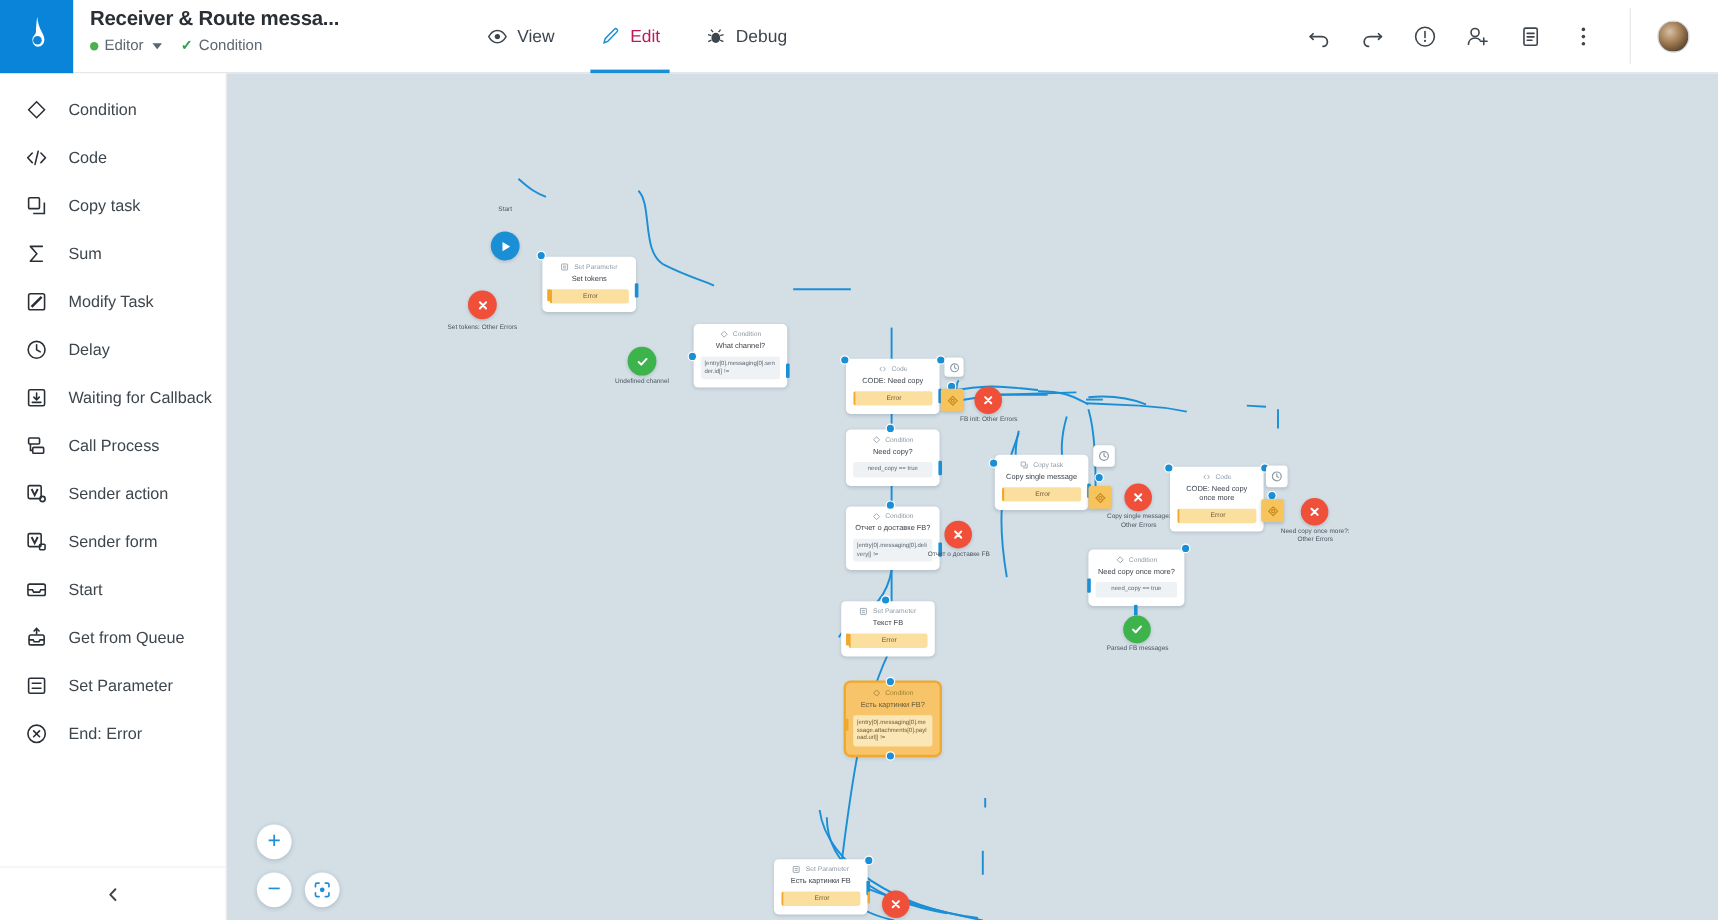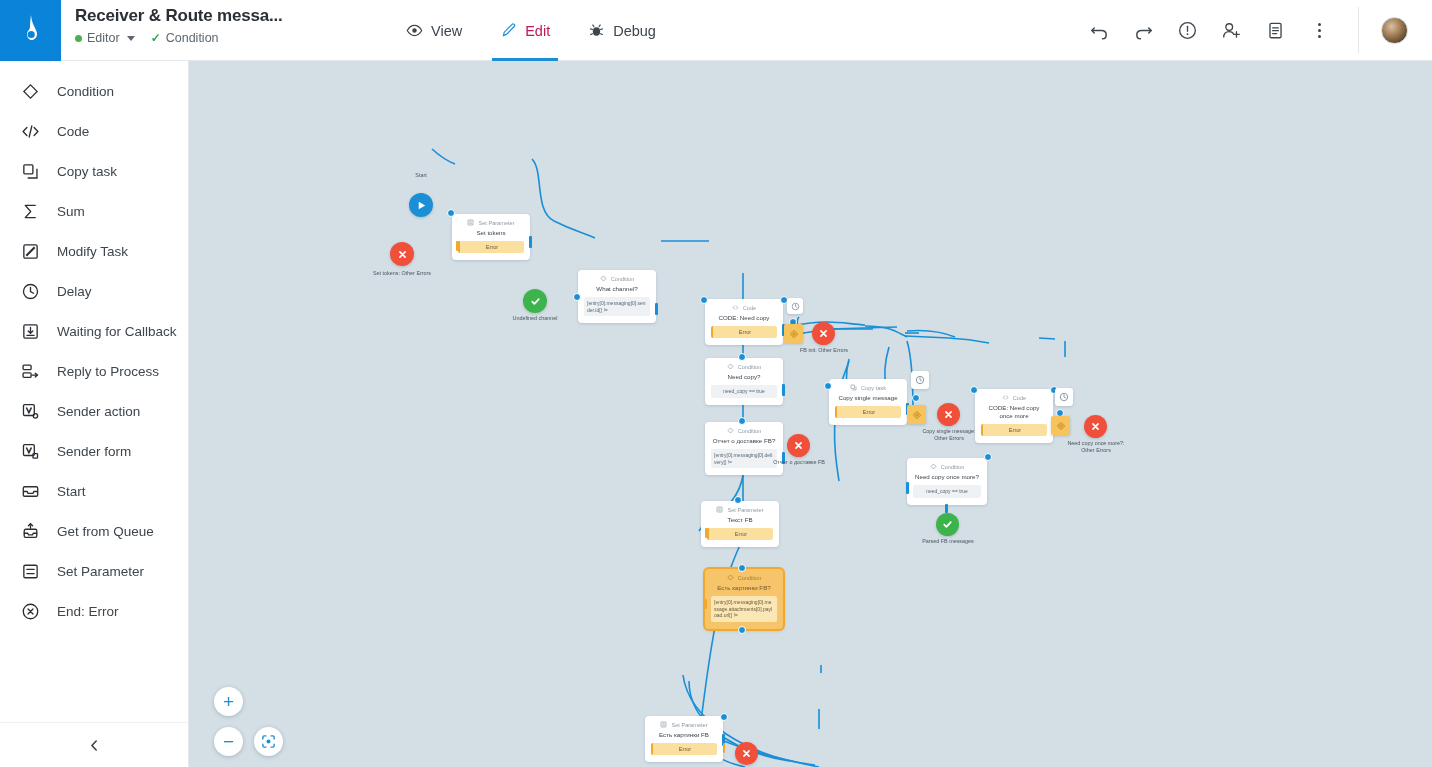--- a/index.html
+++ b/index.html
@@ -325,31 +325,31 @@
         <span class="pal-icon">
           <svg width="19" height="19" viewBox="0 0 20 20" fill="none" stroke="#2a2f35" stroke-width="1.4" stroke-linecap="round">
             <rect x="3" y="3" width="14" height="14" rx="1.4"></rect>
             <path d="M10 5.8 L10 11.6 M7.6 9.4 L10 11.9 L12.4 9.4"></path>
             <path d="M6.2 14 L13.8 14"></path>
           </svg>
         </span>
         <span class="pal-label">Waiting for Callback</span>
       </div>
 
-
       <div class="pal-item">
         <span class="pal-icon">
           <svg width="19" height="19" viewBox="0 0 20 20" fill="none" stroke="#2a2f35" stroke-width="1.4">
-            <rect x="2.2" y="3.2" width="8.4" height="4.8" rx="1"></rect>
-            <rect x="2.2" y="11.4" width="8.4" height="4.8" rx="1"></rect>
-            <path d="M11.6 13.8 L17.2 13.8 M15 11.8 L17.4 13.8 L15 15.8" stroke-linecap="round"></path>
-          </svg>
-        </span>
-        <span class="pal-label">Reply to Process</span>
-      </div>
+            <rect x="3" y="3.2" width="9.6" height="5.2" rx="1"></rect>
+            <rect x="6.6" y="11.4" width="9.6" height="5.2" rx="1"></rect>
+            <path d="M4.6 8.4 L4.6 14 L6.6 14"></path>
+          </svg>
+        </span>
+        <span class="pal-label">Call Process</span>
+      </div>
+
 
       <div class="pal-item">
         <span class="pal-icon">
           <svg width="19" height="19" viewBox="0 0 20 20" fill="none" stroke="#2a2f35" stroke-width="1.4">
             <rect x="2.6" y="2.8" width="11.4" height="11.4" rx="1.3"></rect>
             <path d="M5.6 5.8 L8.3 11.2 L11 5.8" stroke-width="1.7"></path>
             <circle cx="15.2" cy="14.6" r="2.3"></circle>
           </svg>
         </span>
         <span class="pal-label">Sender action</span>

